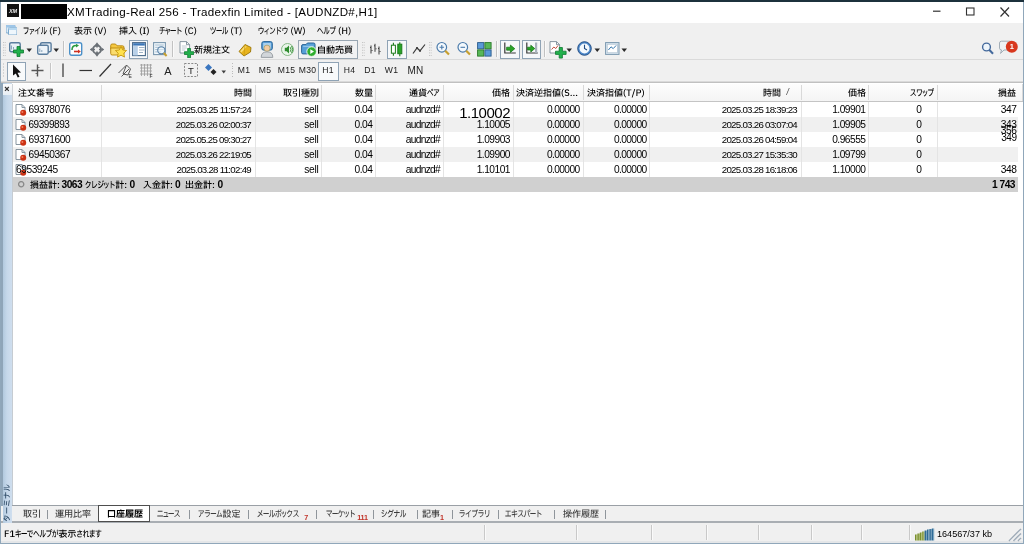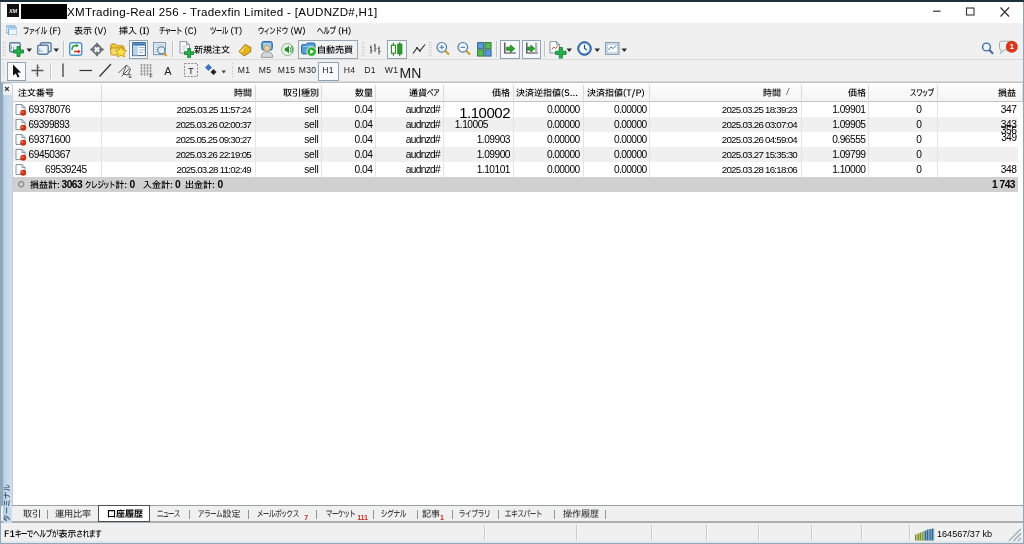--- a/index.html
+++ b/index.html
@@ -280,21 +280,21 @@
 <div class="abs" style="left:232px;top:63px;width:1px;height:16px;background:repeating-linear-gradient(#bbb 0,#bbb 1px,transparent 1px,transparent 2.6px)"></div>
 <div class="abs" style="left:232px;top:65px;width:24px;text-align:center;font-size:8.6px;color:#1a1a1a;letter-spacing:0.2px">M1</div>
 <div class="abs" style="left:253px;top:65px;width:24px;text-align:center;font-size:8.6px;color:#1a1a1a;letter-spacing:0.2px">M5</div>
 <div class="abs" style="left:274.5px;top:65px;width:24px;text-align:center;font-size:8.6px;color:#1a1a1a;letter-spacing:0.2px">M15</div>
 <div class="abs" style="left:295.5px;top:65px;width:24px;text-align:center;font-size:8.6px;color:#1a1a1a;letter-spacing:0.2px">M30</div>
 <div class="abs" style="left:317.5px;top:61.5px;width:21px;height:19px;background:#f8fafb;border:1px solid #8fa3b5"></div>
 <div class="abs" style="left:316px;top:65px;width:24px;text-align:center;font-size:8.6px;color:#1a1a1a;letter-spacing:0.2px">H1</div>
 <div class="abs" style="left:337.5px;top:65px;width:24px;text-align:center;font-size:8.6px;color:#1a1a1a;letter-spacing:0.2px">H4</div>
 <div class="abs" style="left:358px;top:65px;width:24px;text-align:center;font-size:8.6px;color:#1a1a1a;letter-spacing:0.2px">D1</div>
 <div class="abs" style="left:379.5px;top:65px;width:24px;text-align:center;font-size:8.6px;color:#1a1a1a;letter-spacing:0.2px">W1</div>
-<div class="abs" style="left:399.5px;top:65px;width:24px;text-align:left;font-size:14px;color:#1a1a1a;letter-spacing:0.2px">MN</div>
+<div class="abs" style="left:399.5px;top:65px;width:24px;text-align:right;font-size:10px;color:#1a1a1a;letter-spacing:0.2px">MN</div>
 <div class="abs" style="left:1px;top:82px;width:1022px;height:1px;background:#c0c0c0"></div>
 <div class="abs" style="left:1px;top:83px;width:1022px;height:422px;background:#fff"></div>
 <div class="abs" style="left:1px;top:83px;width:11px;height:441px;background:#8fa5b8"></div>
 <div class="abs" style="left:2.5px;top:83px;width:9.5px;height:441px;background:linear-gradient(90deg,#b2c9de 0,#c6d8ea 45%,#cfdeee 100%)"></div>
 <div class="abs" style="left:12px;top:102px;width:1px;height:422px;background:#c6ccd2"></div>
 <div class="abs" style="left:2.5px;top:84px;width:9.5px;height:11px;background:linear-gradient(#fafbfc,#e8eef4)"></div>
 <svg class="ic" style="left:4px;top:86px" width="6" height="6" viewBox="0 0 6 6">
     <path d="M1 1 L4.8 4.8 M4.8 1 L1 4.8" stroke="#333" stroke-width="1.2"></path>
   </svg>
 <div class="abs" style="left:12px;top:84px;width:1px;height:18px;background:#cfd3d7"></div>
@@ -383,21 +383,21 @@
     <path d="M1 0.5 H7 L10 3.5 V10.5 H1 Z" fill="#fff" stroke="#7a8a96" stroke-width="0.9"></path>
     <path d="M7 0.5 V3.5 H10" fill="none" stroke="#7a8a96" stroke-width="0.9"></path>
     <circle cx="8.2" cy="8.8" r="3" fill="#cc3214"></circle>
     <circle cx="7.4" cy="8" r="1" fill="#f08060"></circle>
   </svg>
 <div class="abs" style="left:28.5px;top:118.9px;font-size:10px;letter-spacing:-0.45px;color:#000">69399893</div>
 <div class="abs" style="right:773px;top:119.2px;font-size:9.7px;color:#000;letter-spacing:-0.72px;white-space:pre">2025.03.26 02:00:37</div>
 <div class="abs" style="right:705.5px;top:118.9px;font-size:10.2px;color:#000;letter-spacing:-0.25px;white-space:pre">sell</div>
 <div class="abs" style="right:651.5px;top:118.9px;font-size:10.2px;color:#000;letter-spacing:-0.45px;white-space:pre">0.04</div>
 <div class="abs" style="right:584px;top:118.9px;font-size:10.2px;color:#000;letter-spacing:-0.7px;white-space:pre">audnzd#</div>
-<div class="abs" style="right:536px;top:118.9px;font-size:10.2px;color:#000;letter-spacing:-0.5px;white-space:pre">1.10005</div>
+<div class="abs" style="right:514px;top:118.9px;font-size:10.2px;color:#000;letter-spacing:-0.5px;white-space:pre">1.10005</div>
 <div class="abs" style="right:444.5px;top:118.9px;font-size:10.2px;color:#000;letter-spacing:-0.62px;white-space:pre">0.00000</div>
 <div class="abs" style="right:377.5px;top:118.9px;font-size:10.2px;color:#000;letter-spacing:-0.62px;white-space:pre">0.00000</div>
 <div class="abs" style="right:227px;top:119.2px;font-size:9.7px;color:#000;letter-spacing:-0.72px;white-space:pre">2025.03.26 03:07:04</div>
 <div class="abs" style="right:158.5px;top:118.9px;font-size:10.2px;color:#000;letter-spacing:-0.5px;white-space:pre">1.09905</div>
 <div class="abs" style="right:102px;top:118.9px;font-size:10.2px;color:#000;letter-spacing:0px;white-space:pre">0</div>
 <div class="abs" style="right:7.5px;top:118.9px;font-size:10.2px;color:#000;letter-spacing:-0.45px;white-space:pre">343</div>
 <svg class="ic" style="left:14.5px;top:134.2px" width="12" height="12" viewBox="0 0 12 12">
     <path d="M1 0.5 H7 L10 3.5 V10.5 H1 Z" fill="#fff" stroke="#7a8a96" stroke-width="0.9"></path>
     <path d="M7 0.5 V3.5 H10" fill="none" stroke="#7a8a96" stroke-width="0.9"></path>
     <circle cx="8.2" cy="8.8" r="3" fill="#cc3214"></circle>
@@ -432,21 +432,21 @@
 <div class="abs" style="right:227px;top:149.2px;font-size:9.7px;color:#000;letter-spacing:-0.72px;white-space:pre">2025.03.27 15:35:30</div>
 <div class="abs" style="right:158.5px;top:148.9px;font-size:10.2px;color:#000;letter-spacing:-0.5px;white-space:pre">1.09799</div>
 <div class="abs" style="right:102px;top:148.9px;font-size:10.2px;color:#000;letter-spacing:0px;white-space:pre">0</div>
 <div class="abs" style="right:7.5px;top:132px;font-size:10px;color:#000;letter-spacing:-0.45px;white-space:pre">349</div>
 <svg class="ic" style="left:14.5px;top:164.2px" width="12" height="12" viewBox="0 0 12 12">
     <path d="M1 0.5 H7 L10 3.5 V10.5 H1 Z" fill="#fff" stroke="#7a8a96" stroke-width="0.9"></path>
     <path d="M7 0.5 V3.5 H10" fill="none" stroke="#7a8a96" stroke-width="0.9"></path>
     <circle cx="8.2" cy="8.8" r="3" fill="#cc3214"></circle>
     <circle cx="7.4" cy="8" r="1" fill="#f08060"></circle>
   </svg>
-<div class="abs" style="left:45px;top:163.9px;font-size:10.2px;letter-spacing:-0.45px;color:#000">69539245</div>
+<div class="abs" style="left:16px;top:163.9px;font-size:10.2px;letter-spacing:-0.45px;color:#000">69539245</div>
 <div class="abs" style="right:773px;top:164.2px;font-size:9.7px;color:#000;letter-spacing:-0.72px;white-space:pre">2025.03.28 11:02:49</div>
 <div class="abs" style="right:705.5px;top:163.9px;font-size:10.2px;color:#000;letter-spacing:-0.25px;white-space:pre">sell</div>
 <div class="abs" style="right:651.5px;top:163.9px;font-size:10.2px;color:#000;letter-spacing:-0.45px;white-space:pre">0.04</div>
 <div class="abs" style="right:584px;top:163.9px;font-size:10.2px;color:#000;letter-spacing:-0.7px;white-space:pre">audnzd#</div>
 <div class="abs" style="right:514px;top:163.9px;font-size:10.2px;color:#000;letter-spacing:-0.5px;white-space:pre">1.10101</div>
 <div class="abs" style="right:444.5px;top:163.9px;font-size:10.2px;color:#000;letter-spacing:-0.62px;white-space:pre">0.00000</div>
 <div class="abs" style="right:377.5px;top:163.9px;font-size:10.2px;color:#000;letter-spacing:-0.62px;white-space:pre">0.00000</div>
 <div class="abs" style="right:227px;top:164.2px;font-size:9.7px;color:#000;letter-spacing:-0.72px;white-space:pre">2025.03.28 16:18:06</div>
 <div class="abs" style="right:158.5px;top:163.9px;font-size:10.2px;color:#000;letter-spacing:-0.5px;white-space:pre">1.10000</div>
 <div class="abs" style="right:102px;top:163.9px;font-size:10.2px;color:#000;letter-spacing:0px;white-space:pre">0</div>

